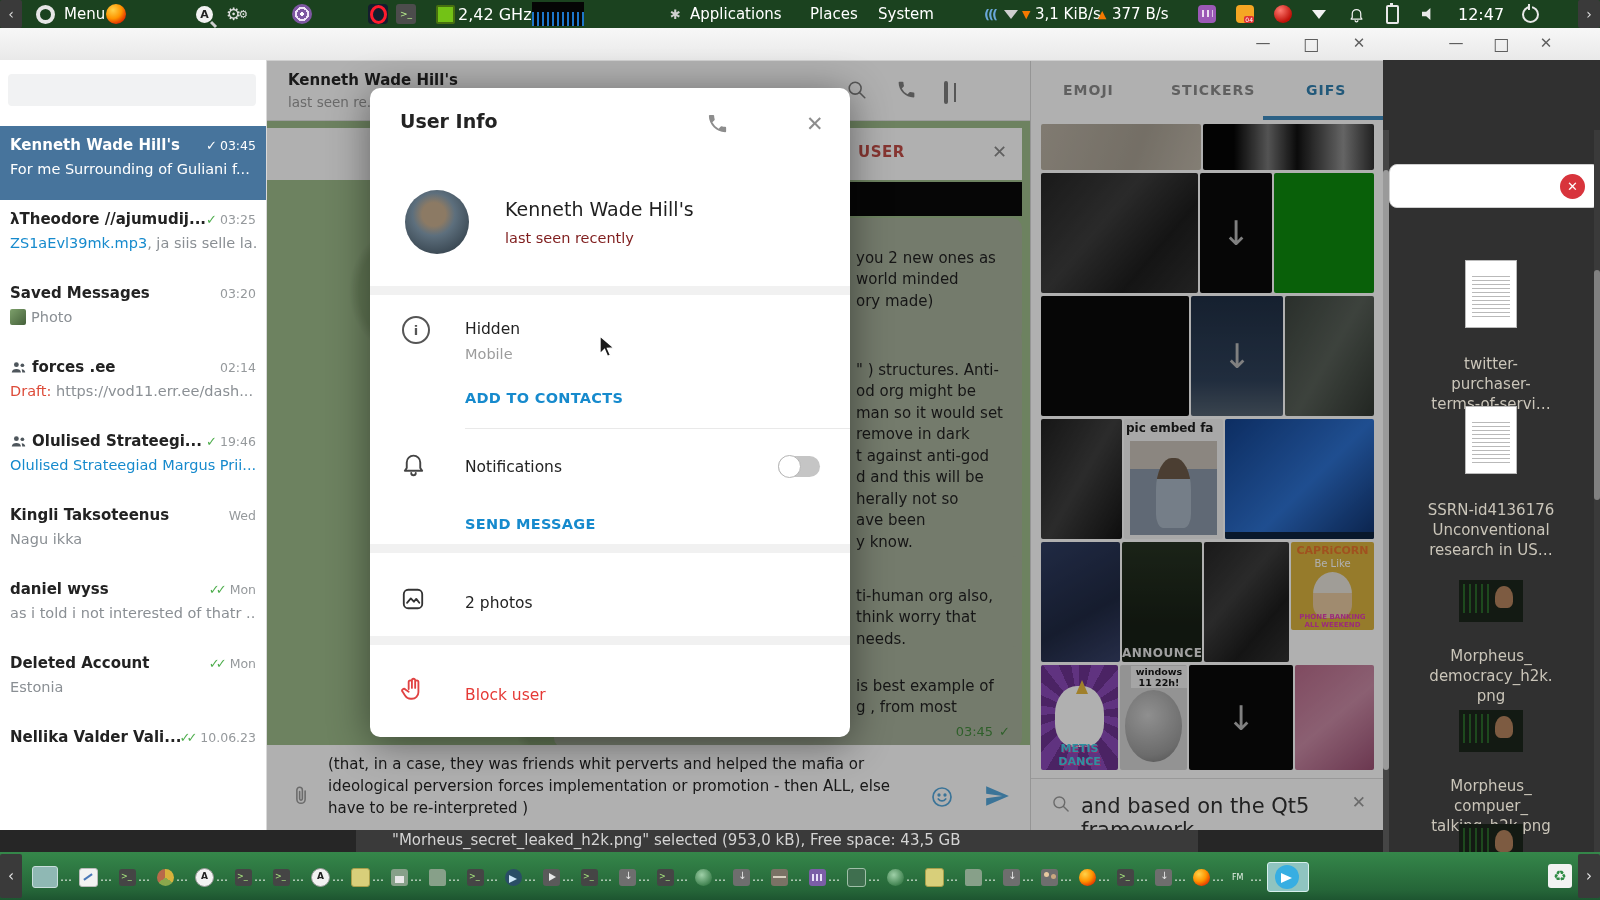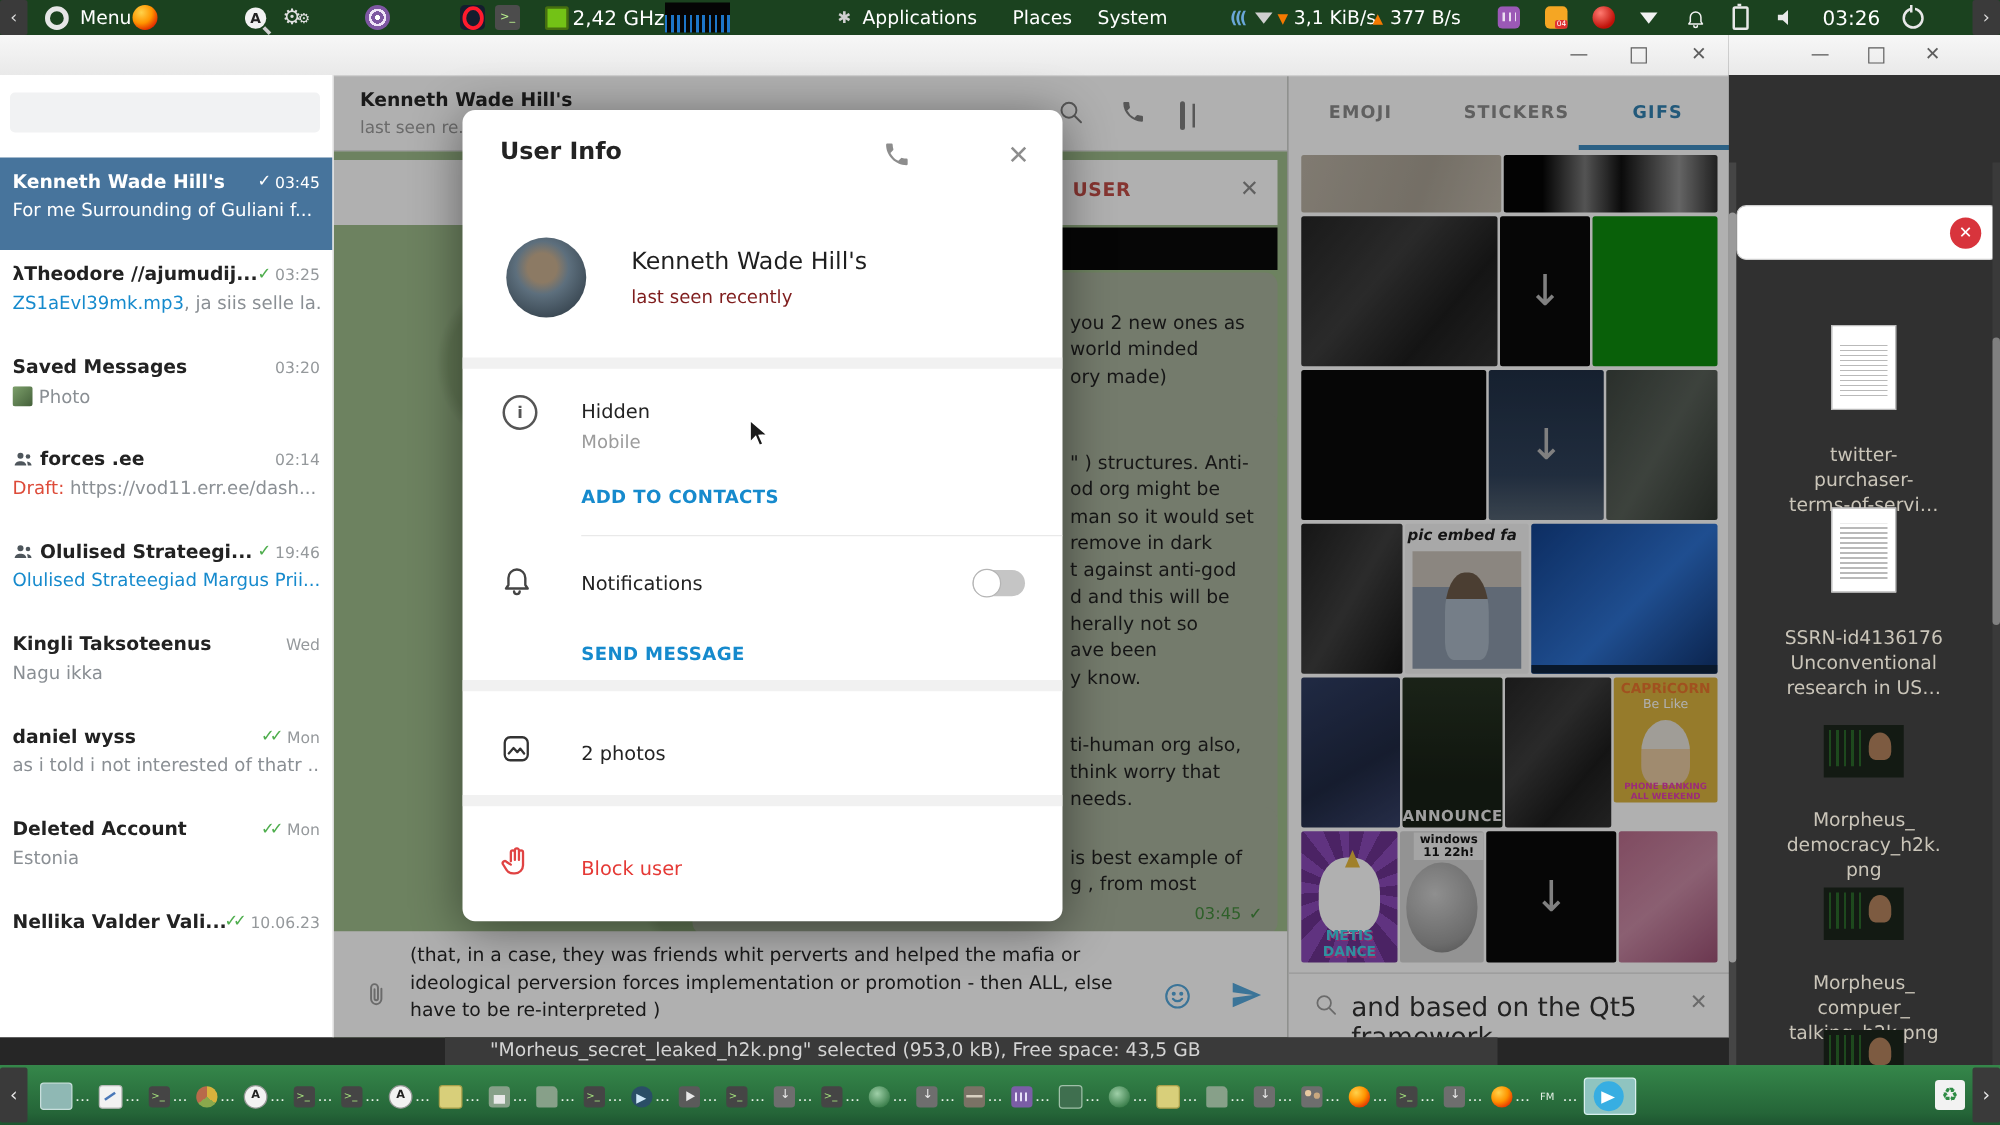--- a/index.html
+++ b/index.html
@@ -99,21 +99,21 @@
   .tile .arrow{position:absolute;left:0;top:0;right:0;bottom:0;display:flex;align-items:center;justify-content:center;color:#b9b9b9;font-size:34px;}
   .t-beige{background:linear-gradient(110deg,#b9b1a3,#a79f92 60%,#beb6a8);}
   .t-bgrad{background:linear-gradient(90deg,#000 0 18%,#777 38%,#0c0c0c 55%,#909090 82%,#2c2c2c);}
   .t-dkblur{background:linear-gradient(130deg,#222,#3a3a3a 40%,#1a1a1a 70%,#2e2e2e);}
   .t-black{background:#050505;}
   .t-green{background:#0a8a0a;}
   .t-navy{background:linear-gradient(#1c2c42,#2c3e57 70%,#51606f);}
   .t-grayblur{background:linear-gradient(120deg,#3a423c,#565e56 50%,#2e342e);}
   .t-dgrad{background:linear-gradient(120deg,#1c1c1c,#3c3c3c 50%,#101010);}
   .t-embed{background:#f4f4f4;}
-  .t-embed .cap{position:absolute;left:2px;top:2px;font-size:12px;font-weight:bold;color:#1a1a1a;white-space:nowrap;font-style:italic;}
+  .t-embed .cap{position:absolute;left:2px;top:2px;font-size:12px;font-weight:bold;color:#1a1a1a;white-space:nowrap;}
   .t-embed .photo{position:absolute;left:6px;top:22px;right:6px;bottom:4px;background:linear-gradient(#c9c2b8 0 30%,#8a97a8 30%);}
   .t-embed .photo:after{content:"";position:absolute;left:30%;top:18%;width:40%;height:75%;border-radius:45% 45% 20% 20%;background:linear-gradient(#6b5846 0 30%,#a8b6c4 30%);}
   .t-win{background:linear-gradient(135deg,#0f3f8c,#2a6fd0 55%,#0c2f6b);}
   .t-win:after{content:"";position:absolute;left:0;bottom:0;width:100%;height:7px;background:#0a1f3c;}
   .t-illus{background:linear-gradient(150deg,#2c3a60,#1c2640 60%,#343e66);}
   .t-announce{background:linear-gradient(#23301f,#141c12 70%);}
   .t-announce .cap{position:absolute;left:0;right:0;bottom:2px;text-align:center;color:#e8e8e8;font-weight:bold;font-size:12px;letter-spacing:.5px;}
   .t-capri{background:#d9b23c;}
   .t-capri .c1{position:absolute;left:0;right:0;top:2px;text-align:center;color:#e8742a;font-weight:bold;font-size:11px;}
   .t-capri .c2{position:absolute;left:0;right:0;top:16px;text-align:center;color:#fff;font-size:10px;}
@@ -297,21 +297,21 @@
         <path d="M18 16v-5a6 6 0 10-12 0v5l-1.7 2.5h15.4L18 16z"></path>
         <path d="M10 20.5a2 2 0 004 0"></path>
       </svg>
   </div>
   <div class="it" style="left:1386px;">
       <span class="batt"></span>
     </div>
   <div class="it" style="left:1422px;">
       <span class="spk"></span>
     </div>
-  <div class="it" style="left:1458px;font-size:16px;">03:26</div>
+  <div class="it" style="left:1458px;font-size:16px;">12:47</div>
   <div class="it" style="left:1522px;">
       <span class="pwr"></span>
     </div>
   <div class="it chevbox" style="left:1578px;width:22px;">
       <span>›</span>
     </div>
 </div>
 
 <div class="abs titlebar" style="left:0;width:1383px;">
   <span class="wctl" style="left:1248px;">—</span>
@@ -538,21 +538,21 @@
     <span class="cap">pic embed fa</span>
     <span class="photo"></span>
   </div>
   <div class="tile t-win" style="left:194px;top:359px;width:149px;height:120px;"></div>
 
   <div class="tile t-illus" style="left:10px;top:482px;width:79px;height:120px;"></div>
   <div class="tile t-announce" style="left:91px;top:482px;width:80px;height:120px;">
     <span class="cap">ANNOUNCE</span>
     </div>
   <div class="tile t-dkblur" style="left:173px;top:482px;width:85px;height:120px;"></div>
-  <div class="tile t-capri" style="left:260px;top:482px;width:83px;height:100px;">
+  <div class="tile t-capri" style="left:260px;top:482px;width:83px;height:88px;">
     <span class="c1">CAPRiCORN</span>
     <span class="c2">Be Like</span>
     <span class="girl"></span>
     <span class="c3">PHONE BANKING ALL WEEKEND</span>
     </div>
 
   <div class="tile t-metis" style="left:10px;top:605px;width:77px;height:105px;">
     <span class="uni"></span>
     <span class="cap">METIS DANCE</span>
     </div>

